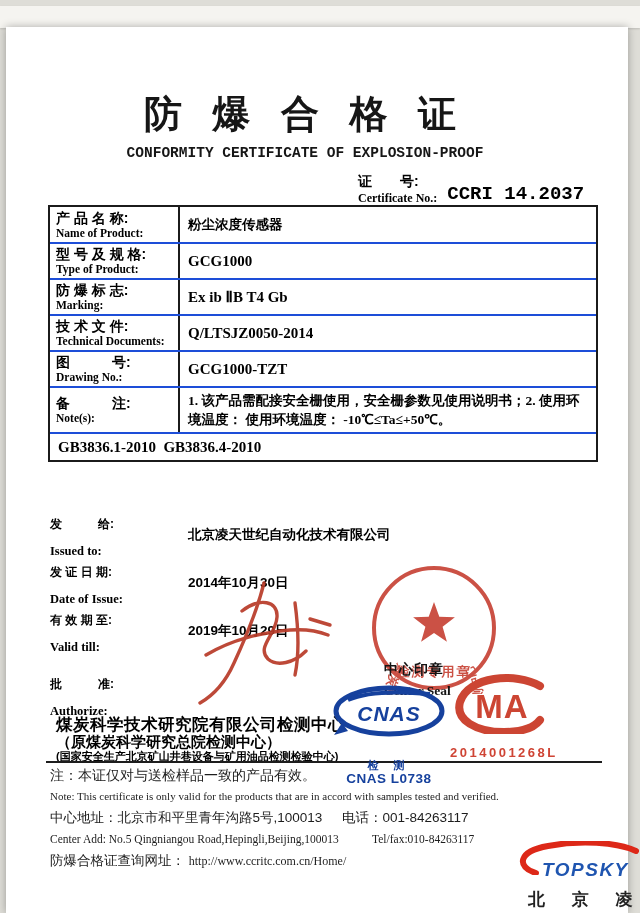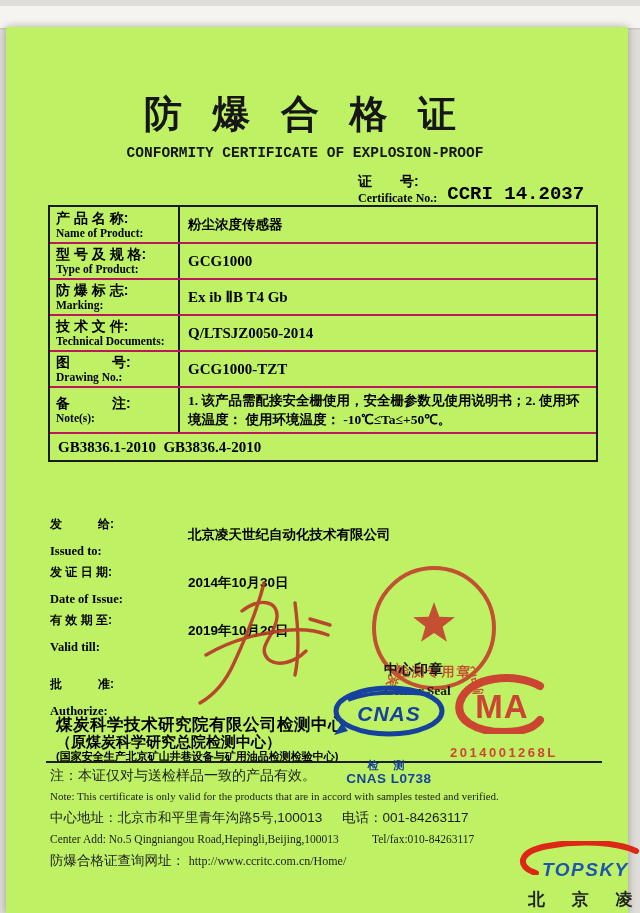--- a/index.html
+++ b/index.html
@@ -1,29 +1,29 @@
 <!DOCTYPE html>
 <html><head>
 <meta charset="utf-8">
 <style>
   html,body{margin:0;padding:0;}
   body{background:#b9b8b2;font-family:"Liberation Sans",sans-serif;}
   .viewport{position:relative;width:640px;height:913px;overflow:hidden;background:#deddd7;}
   .scan-strip{position:absolute;left:0;top:6px;width:640px;height:22px;background:#f5f4f0;box-shadow:0 1px 2px rgba(0,0,0,.15);}
-  .page{position:absolute;left:6px;top:27px;width:622px;height:886px;background:#bef264;box-shadow:0 0 8px rgba(0,0,0,.30);}
+  .page{position:absolute;left:6px;top:27px;width:622px;height:886px;background:#ffffff;box-shadow:0 0 8px rgba(0,0,0,.30);}
   .page *{box-sizing:border-box;}
   .title{position:absolute;top:62px;left:0;width:100%;text-align:center;font-size:38px;font-weight:bold;letter-spacing:10px;color:#161616;transform:translateX(-12px);white-space:pre;}
   .subtitle{position:absolute;top:118px;left:0;width:100%;text-align:center;font-family:"Liberation Mono",monospace;font-weight:bold;font-size:14.5px;color:#161616;transform:translateX(-12px);}
   .certno{position:absolute;left:352px;top:146px;display:flex;align-items:center;}
   .certno .zh{font-size:14px;font-weight:bold;white-space:pre;}
   .certno .en{font-family:"Liberation Serif",serif;font-weight:bold;font-size:12px;}
   .certno-value{font-family:Liberation Mono, monospace;font-weight:bold;font-size:19px;margin-left:10px;padding-top:8px;}
   
   .cert-table{position:absolute;left:42px;top:178px;width:550px;border:2px solid #1b1b1b;}
-  .trow{display:flex;border-bottom:2px solid #be185d;}
+  .trow{display:flex;border-bottom:2px solid #1d4ed8;}
   .trow:last-child{border-bottom:none;}
   .tlabel{width:130px;border-right:2px solid #1b1b1b;padding:2px 4px 2px 6px;display:flex;flex-direction:column;justify-content:center;}
   .tlabel .zh{font-size:14px;font-weight:bold;white-space:pre;line-height:17px;}
   .tlabel .en{font-family:"Liberation Serif",serif;font-weight:bold;font-size:11.5px;line-height:13px;white-space:nowrap;}
   .tvalue{flex:1;display:flex;align-items:center;padding:2px 8px;font-family:"Liberation Serif",serif;font-weight:bold;font-size:15px;}
   .tvalue.cjk{font-size:13.5px;}
   .r1{min-height:37px;} .r2{min-height:36px;} .r3{min-height:31px;} .r4{min-height:32px;} .r5{min-height:35px;} .r6{min-height:46px;}
   .r6 .tvalue{font-size:13.5px;line-height:19px;}
   .rverify{min-height:56px;display:block;padding:3px 6px;}
   .rverify .vzh{font-size:13.5px;font-weight:bold;line-height:18px;}

